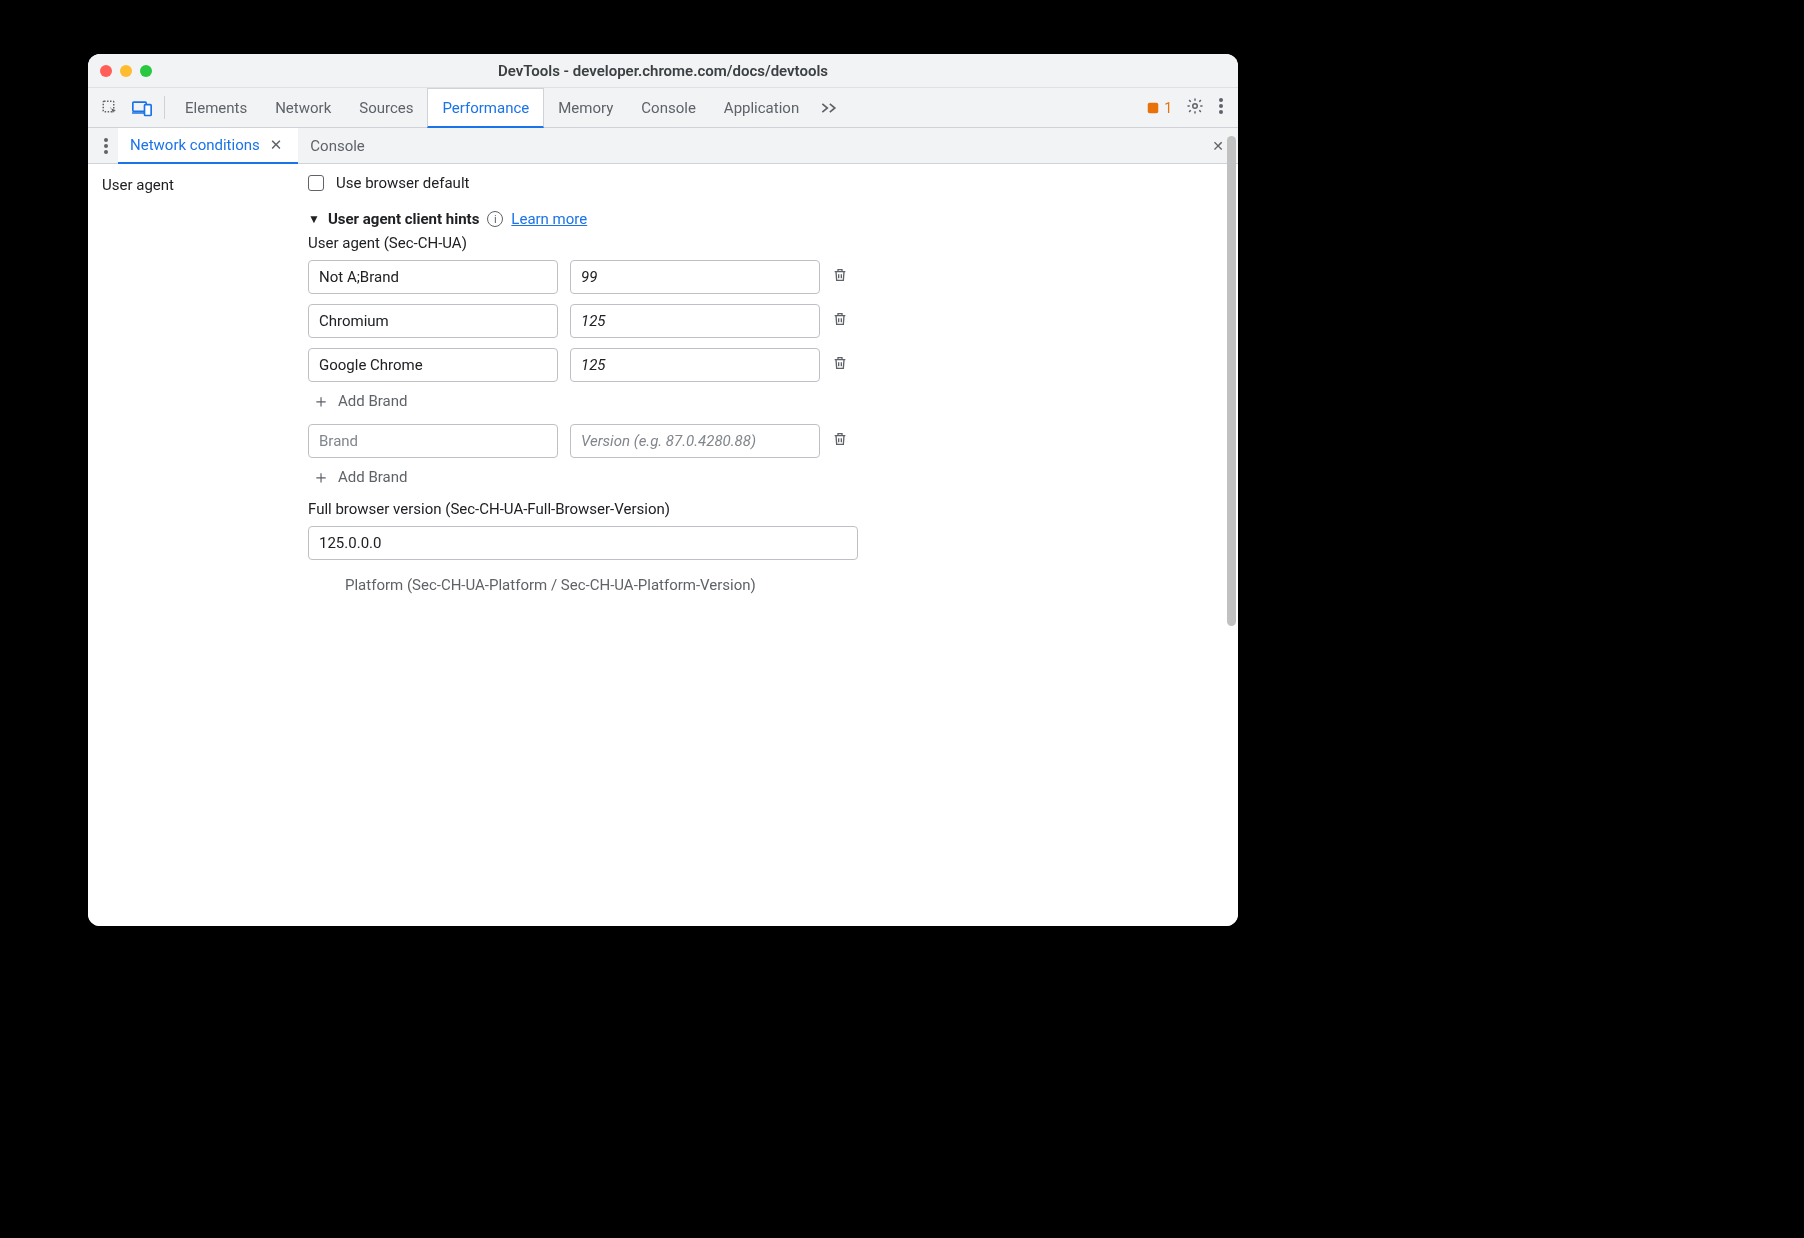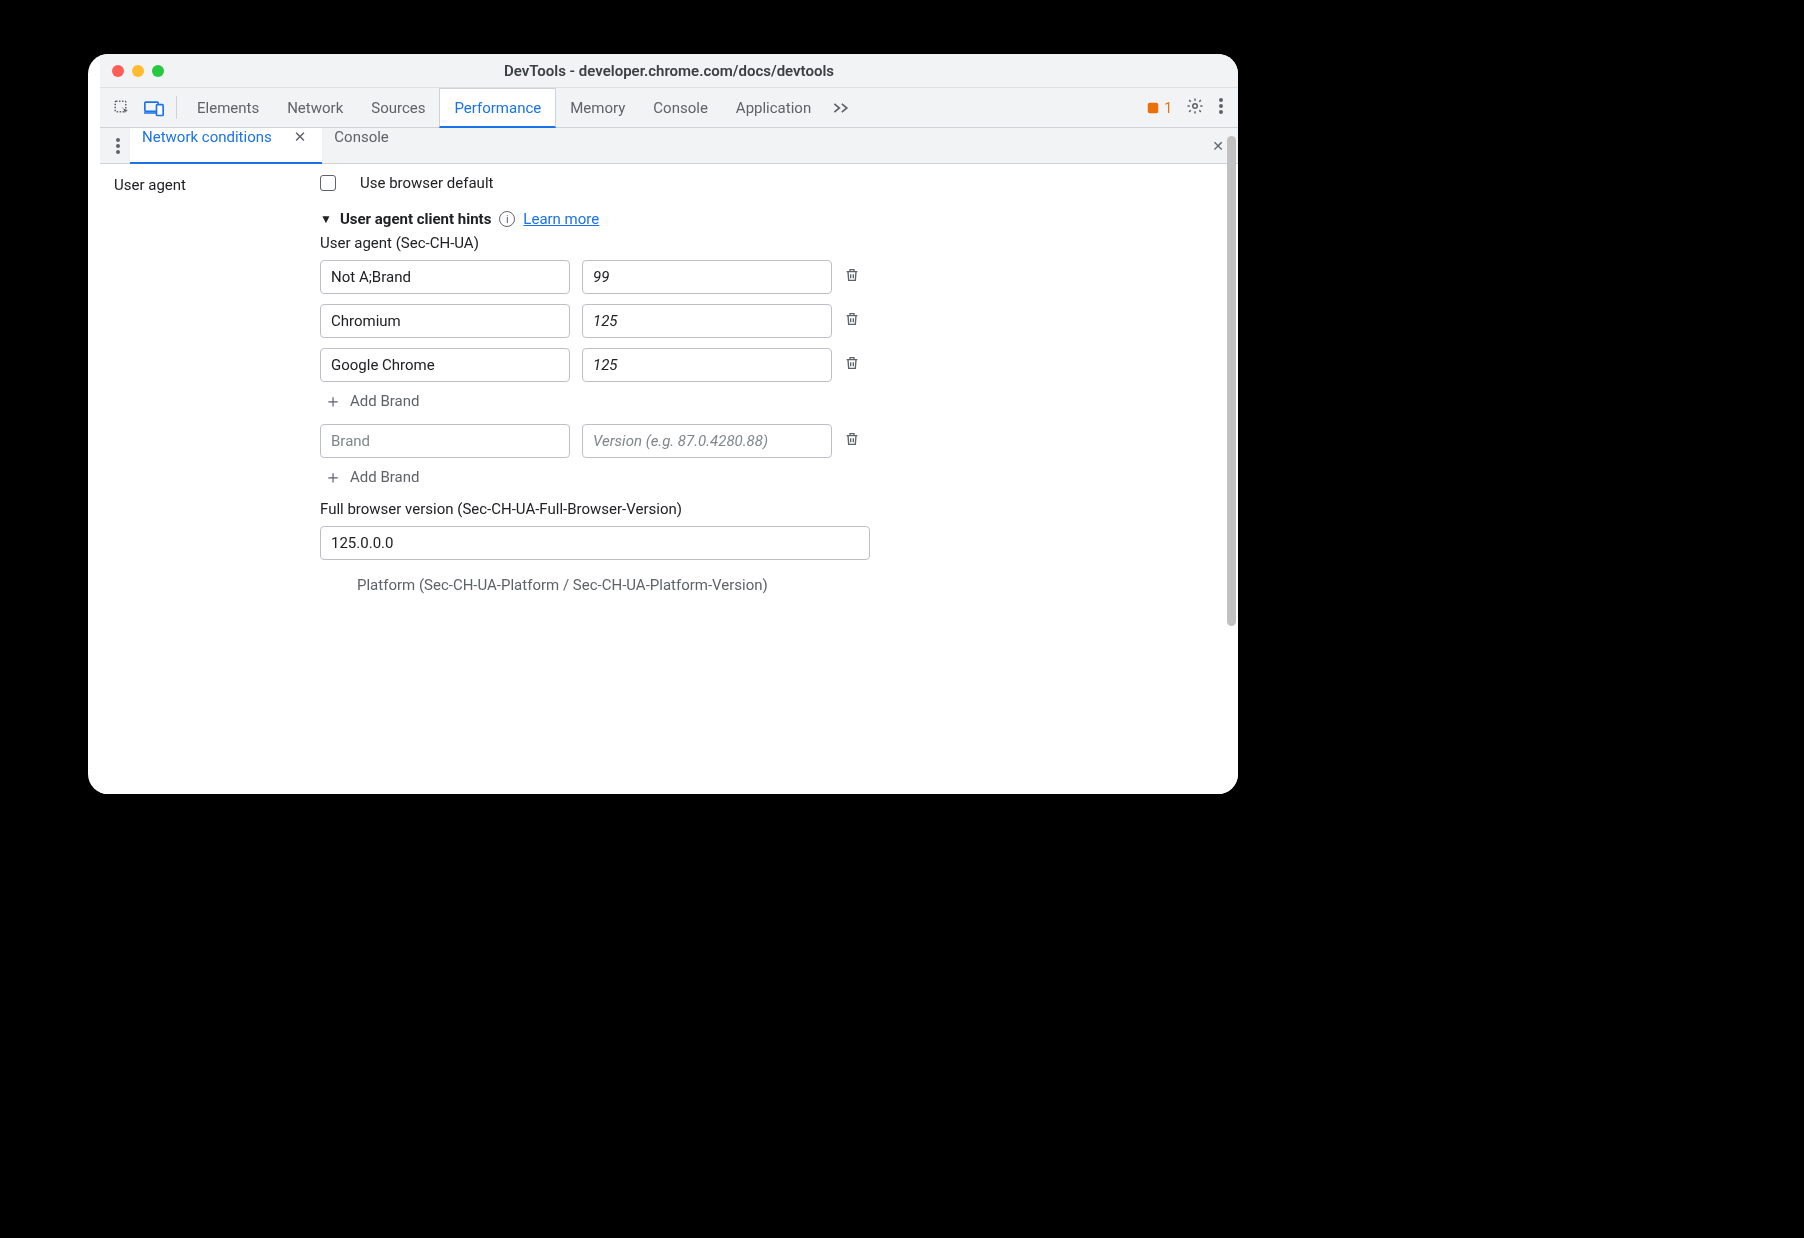--- a/index.html
+++ b/index.html
@@ -10,28 +10,27 @@
     color: #202124;
     width: 1804px;
     height: 1238px;
     position: relative;
   }
   .window {
     position: absolute;
     left: 88px;
     top: 54px;
     width: 1150px;
-    height: 740px;
+    height: 872px;
     background: #fff;
-    border-radius: 20px;
+    border-radius: 12px;
     box-shadow: 0 30px 60px rgba(0,0,0,0.5);
     overflow: hidden;
     display: flex;
     flex-direction: column;
-    padding-left: 12px;
   }
   
   .titlebar {
     height: 34px;
     background: #f1f3f4;
     display: flex;
     align-items: center;
     padding: 0 12px;
     position: relative;
     border-bottom: 1px solid #e0e0e0;
@@ -75,37 +74,37 @@
   .badge { color:#e8710a; display:flex; align-items:center; gap:4px; font-size:14px;}
   .badge svg { fill:#e8710a; }
   
   .drawer-tabs {
     height: 36px;
     background:#f1f3f4;
     border-bottom:1px solid #cfd2d6;
     display:flex; align-items:stretch; padding:0 6px;
   }
   .drawer-tab {
-    display:flex; align-items:flex-start; gap:18px; padding: 0 12px;
+    display:flex; align-items:center; gap:6px; padding: 0 12px;
     font-size:15px; color:#5f6368; cursor:pointer;
   }
   .drawer-tab.active { color:#1a73e8; border-bottom:2px solid #1a73e8; margin-bottom:-1px; background:#fff;}
   .drawer-close { color:#5f6368; padding:0 4px; }
   .drawer-spacer{flex:1;}
   
   .content {
     flex:1; overflow:auto; background:#fff; display:flex;
   }
   .left-col {
     width: 220px; padding: 12px 14px; font-size:15px; color:#202124;
   }
   .right-col {
     flex:1; padding: 10px 14px 60px 0; font-size:15px;
   }
-  .row { margin-bottom: 10px; display:flex; align-items:center; gap:24px;}
+  .row { margin-bottom: 10px; display:flex; align-items:center; gap:12px;}
   .checkbox {
     width:16px; height:16px; border:1.5px solid #5f6368; border-radius:3px; background:#fff;
   }
   .select {
     border:1px solid #bdc1c6; border-radius:4px; height:34px;
     display:flex; align-items:center; padding:0 30px 0 10px;
     background:linear-gradient(#fff,#f8f9fa);
     position:relative; width:360px; font-size:15px;
   }
   .select:after {

